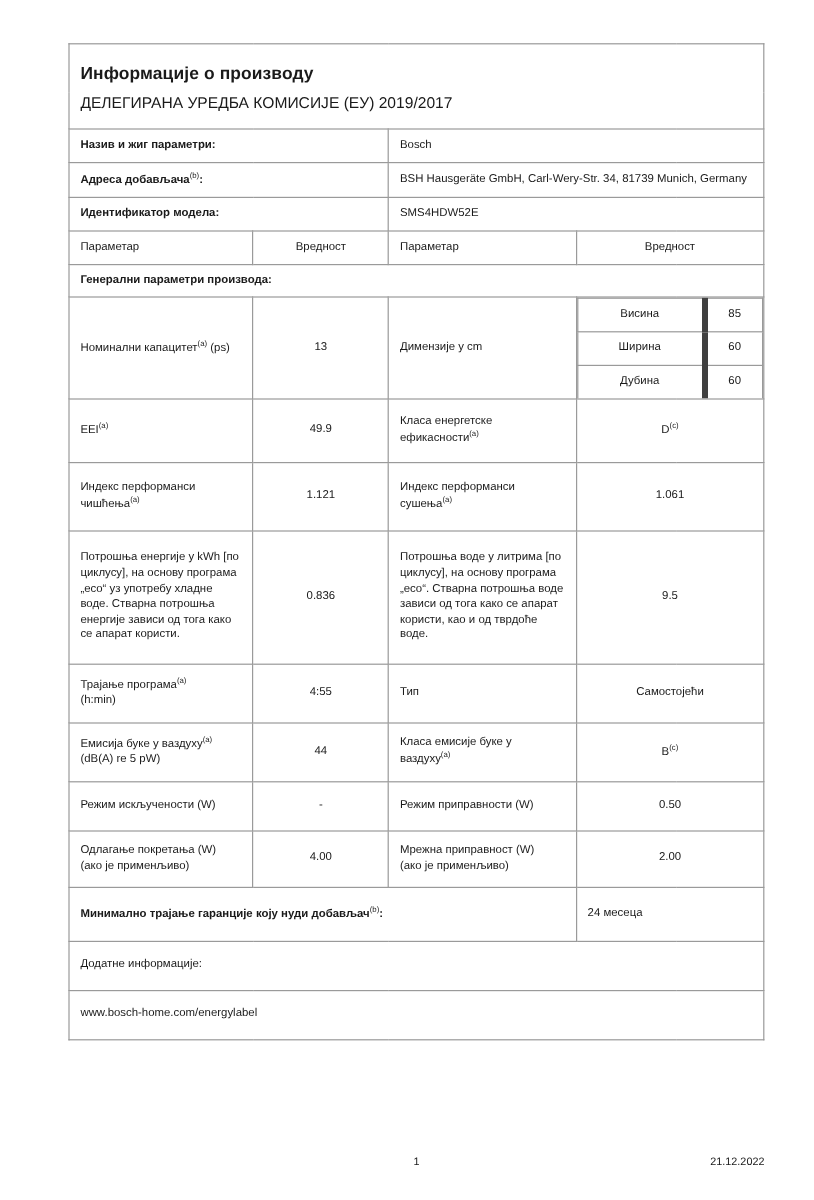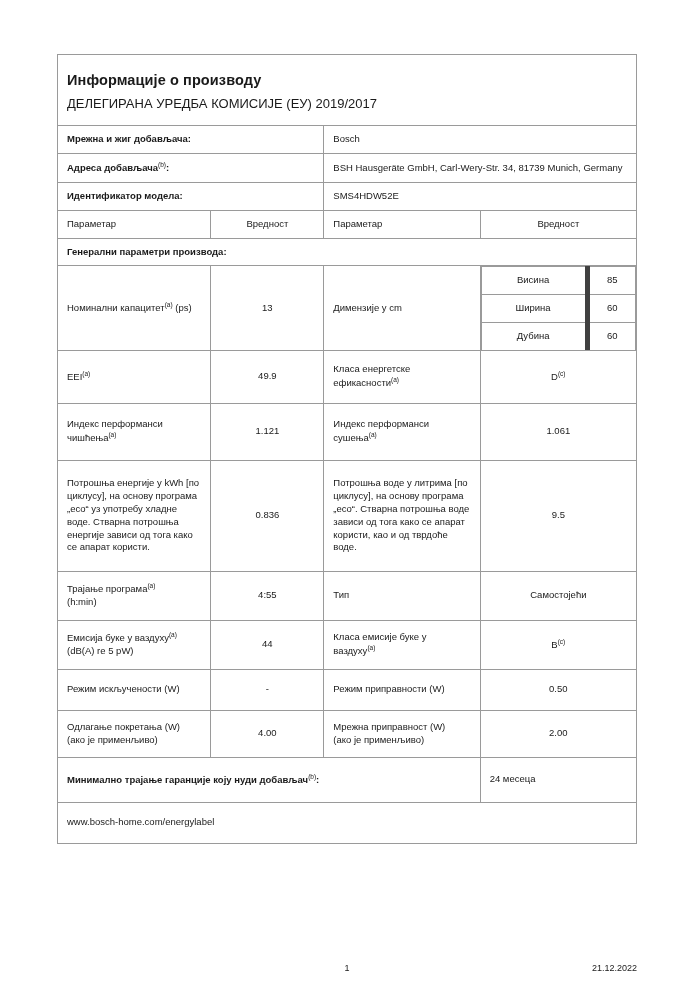--- a/index.html
+++ b/index.html
@@ -17,21 +17,21 @@
   }
   .page {
     position: absolute;
     left: 0; top: 0;
     width: 678px;
     height: 1000px;
   }
   .sheet {
     position: absolute;
     left: 57px;
-    top: 54px;
+    top: 36px;
     width: 580px;
   }
   table.doc {
     width: 100%;
     border-collapse: collapse;
     table-layout: fixed;
   }
   table.doc td {
     border: 1px solid #9a9a9a;
     padding: 7px 9px;
@@ -138,21 +138,21 @@
       </tr>
 
       <tr>
         <td class="subtitle-cell" colspan="5">
           <div class="subtitle">ДЕЛЕГИРАНА УРЕДБА КОМИСИЈЕ (ЕУ) 2019/2017</div>
         </td>
       </tr>
 
       <tr>
         <td colspan="2">
-          <span class="lbl">Мрежна и жиг добављача:</span>
+          <span class="lbl">Назив и жиг параметри:</span>
         </td>
         <td colspan="3">
           <span>Bosch</span>
         </td>
       </tr>
 
       <tr>
         <td colspan="2">
           <span class="lbl">Адреса добављача</span><span class="sup">(b)</span><span class="lbl">:</span>
         </td>
@@ -299,20 +299,25 @@
 
       <tr>
         <td style="height:30px" colspan="3">
           <span class="sec">Минимално трајање гаранције коју нуди добављач</span><span class="sup">(b)</span><span class="sec">:</span>
         </td>
         <td colspan="2">
           <span>24 месеца</span>
         </td>
       </tr>
 
+      <tr>
+        <td style="height:26px" colspan="5">
+          <span>Додатне информације:</span>
+        </td>
+      </tr>
 
       <tr>
         <td style="height:26px" colspan="5">
           <span>www.bosch-home.com/energylabel</span>
         </td>
       </tr>
     </tbody>
       </table>
   </div>
 

